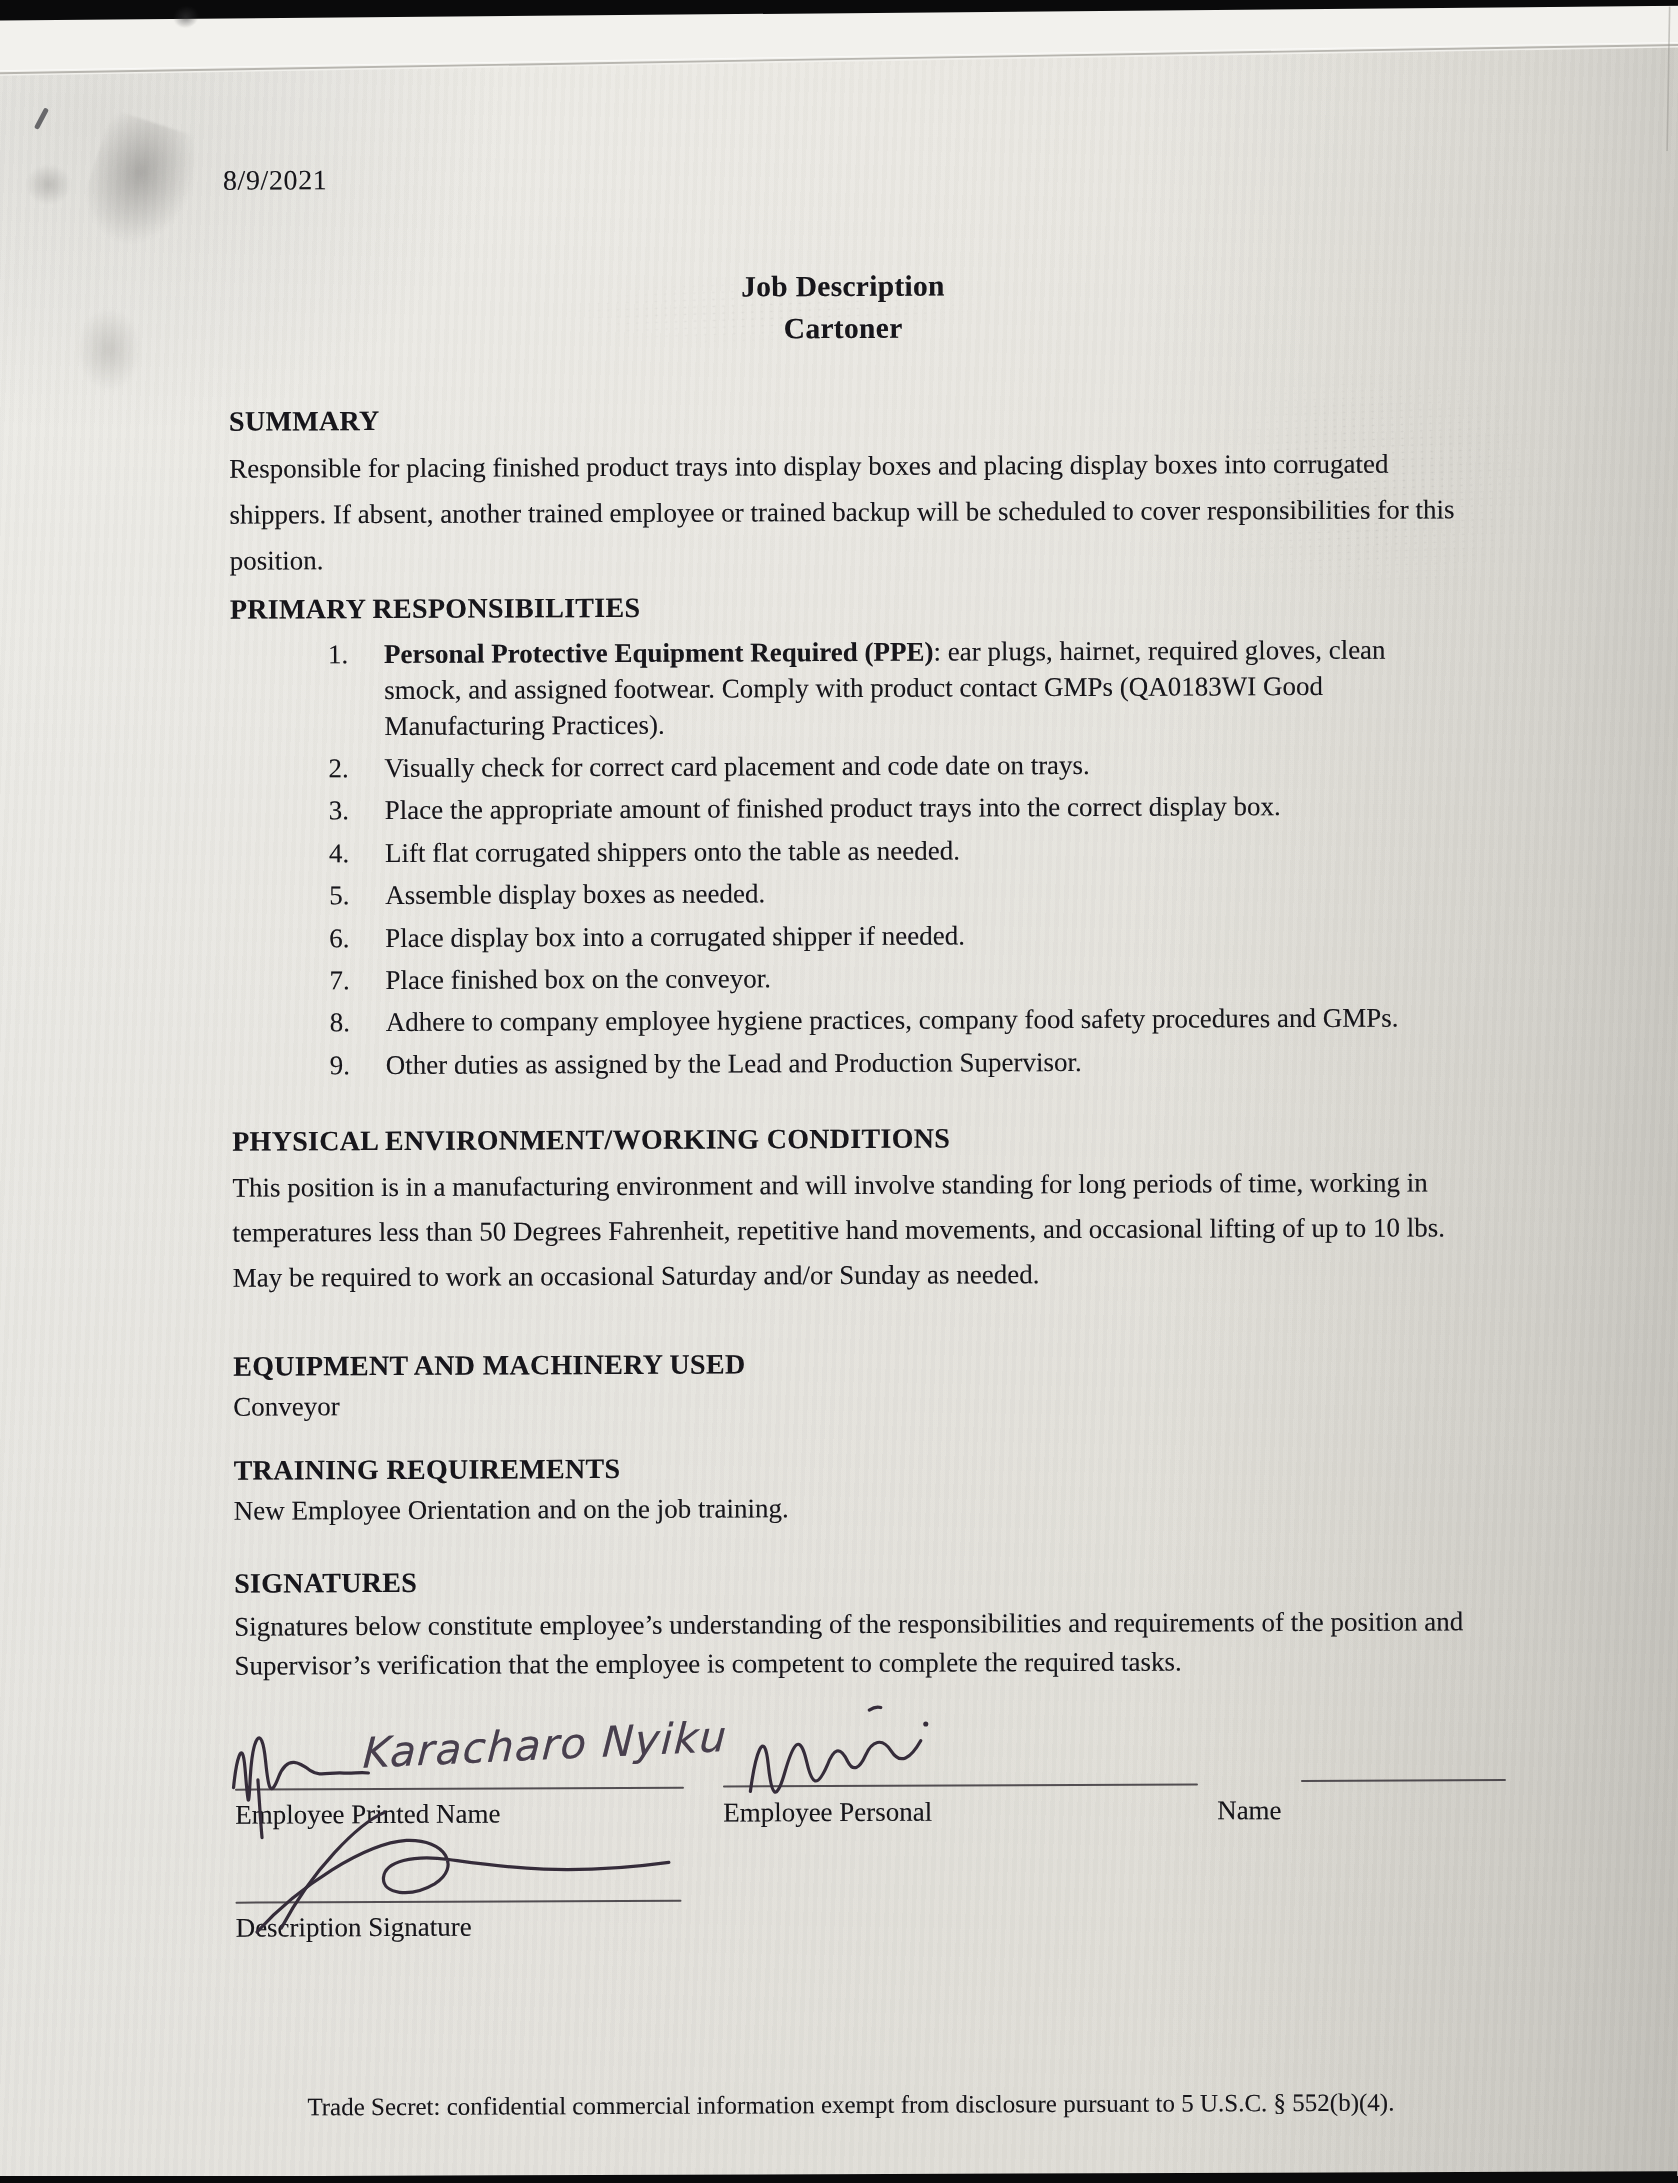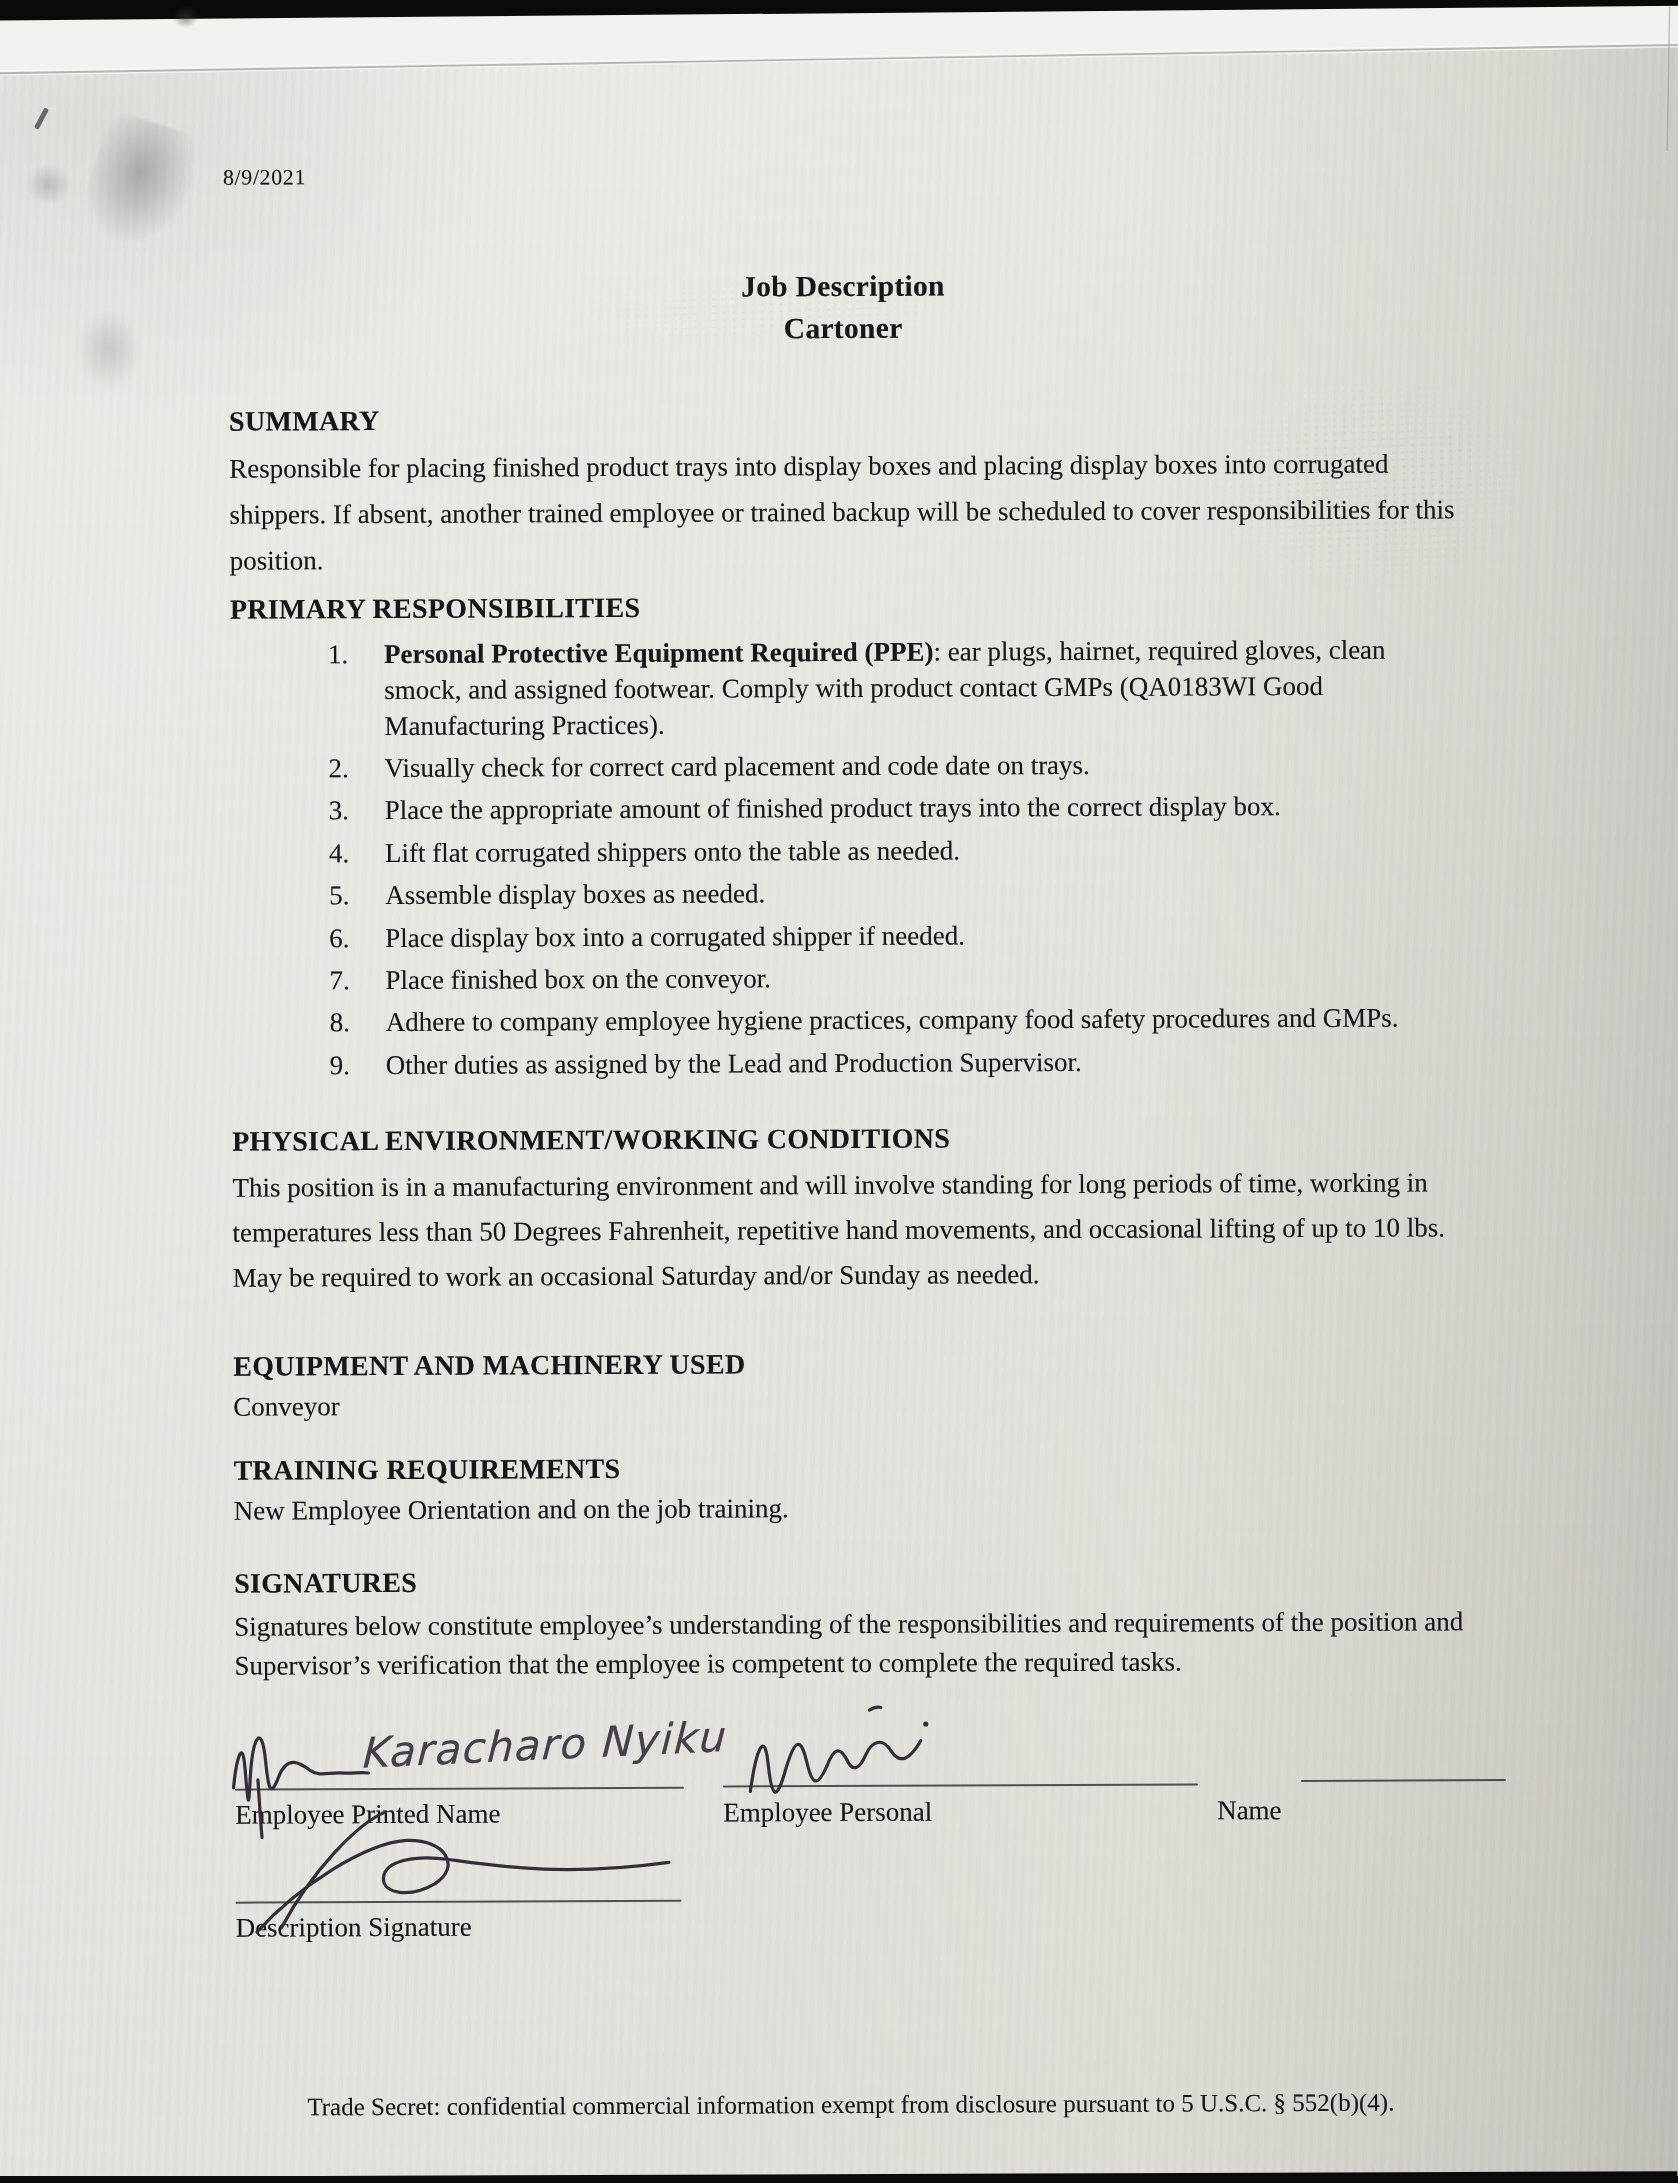--- a/index.html
+++ b/index.html
@@ -21,21 +21,21 @@
     content:"";position:absolute;inset:0;pointer-events:none;
     background:repeating-linear-gradient(92deg,rgba(255,255,255,.018) 0 4.5px,rgba(0,0,0,.014) 4.5px 9px),
                linear-gradient(180deg,rgba(255,255,255,.05),rgba(0,0,0,.03));
   }
   .edge-svg{position:absolute;left:0;pointer-events:none;}
   .content{
     position:absolute;inset:0;transform:rotate(-0.25deg);transform-origin:50% 40%;
     color:#17161b;
   }
   .content *{text-shadow:0 0 0.6px rgba(25,24,30,.35);}
-  .date{position:absolute;left:226px;top:162px;font-size:22px;letter-spacing:0.6px;}
+  .date{position:absolute;left:226px;top:162px;font-size:28px;letter-spacing:0.6px;}
   .title{position:absolute;left:231px;top:265px;width:1229px;text-align:center;
          font-weight:bold;font-size:29.5px;line-height:42px;letter-spacing:0.3px;}
   .sec{position:absolute;left:231px;width:1229px;}
   .sec h2{margin:0;font-size:28px;line-height:31px;font-weight:bold;letter-spacing:0.3px;}
   .sec p{margin:9px 0 0 0;font-size:27px;}
   .sec-summary{top:403px;} .sec-summary p{line-height:46px;}
   .sec-resp{top:591px;}
   .olist{margin-top:11.6px;}
   .li{display:flex;padding-left:98px;margin-bottom:6.4px;font-size:27px;line-height:36px;}
   .li .num{width:56px;flex:0 0 56px;}

